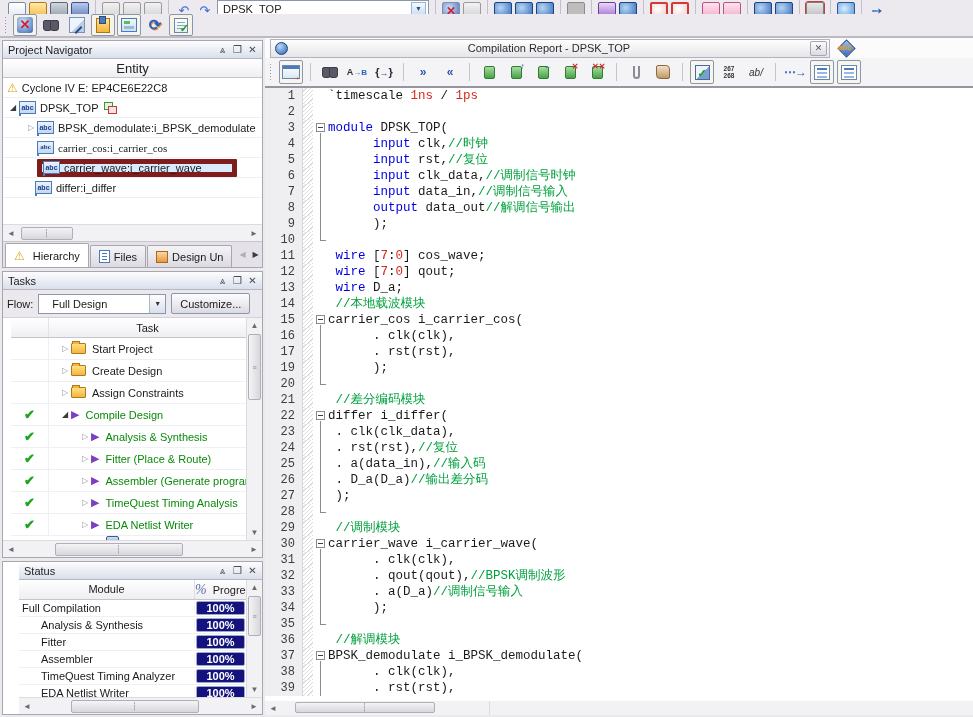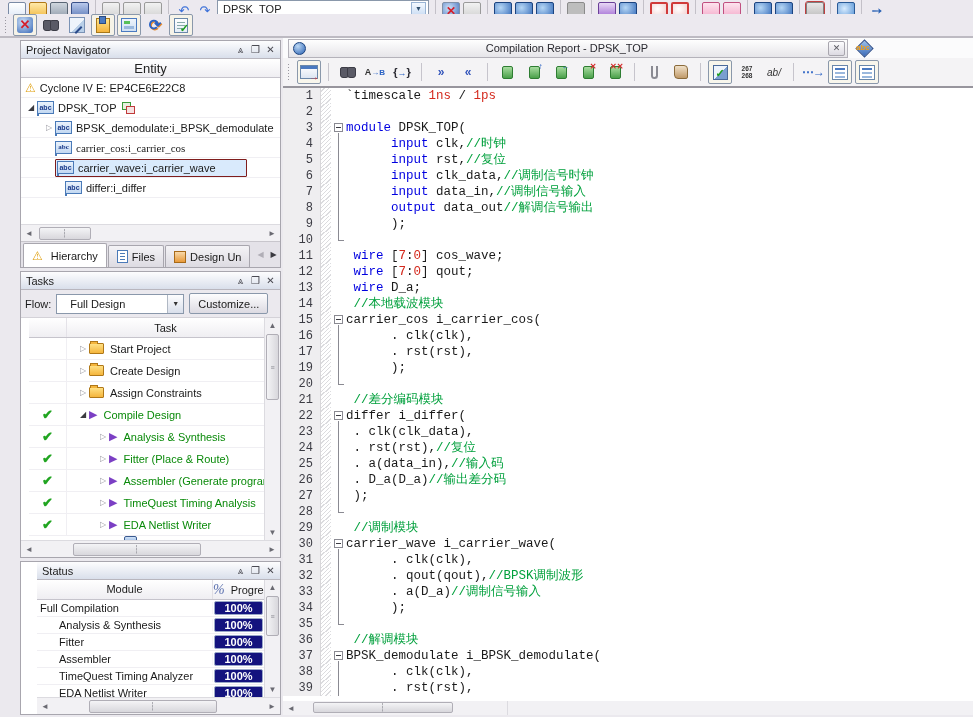--- a/index.html
+++ b/index.html
@@ -51,21 +51,21 @@
   .g-note::after{content:"";position:absolute;left:2px;top:-3px;width:5px;height:6px;background:#4a7ac0;border:1px solid #2a4a80;}
   .g-console{width:16px;height:14px;background:linear-gradient(#eef4fb,#cfe0f2);border:1px solid #4a7ac0;position:relative;}
   .g-console::before{content:"";position:absolute;left:2px;top:2px;width:6px;height:3px;background:#58c058;}
   .g-console::after{content:"";position:absolute;left:2px;top:7px;width:10px;height:3px;background:#9ab8dd;}
   .g-refresh{color:#2a62c4;font-size:15px;font-weight:bold;text-shadow:1px 1px 0 #e88a2a;}
   .g-taskcheck{width:14px;height:15px;background:linear-gradient(#fff,#e4ecf6);border:1px solid #6a88aa;position:relative;font-size:0;}
   .g-taskcheck::before{content:"";position:absolute;left:2px;top:3px;width:8px;height:1px;background:#8aa;box-shadow:0 3px 0 #8aa,0 6px 0 #8aa;}
   .g-taskcheck::after{content:"✓";position:absolute;right:-2px;bottom:-3px;color:#1f9e1f;font-size:11px;font-weight:bold;}
 
   
-  .main{display:flex;height:677px;margin-left:18px;}
+  .main{display:flex;height:677px;}
   .left{width:265px;flex:0 0 265px;display:flex;flex-direction:column;background:#ebe9ee;padding:2px 2px 0 2px;gap:3px;}
   .panel{background:#fff;border:1px solid #a8a6ae;display:flex;flex-direction:column;overflow:hidden;}
   .p-nav{height:228px;} .p-tasks{height:287px;} .p-status{flex:1;padding-left:16px;}
   .phead{height:18px;flex:0 0 18px;background:linear-gradient(#fdfdfe,#d9dfeb);border-bottom:1px solid #b8b6be;
         display:flex;align-items:center;padding:0 2px 0 5px;}
   .phead .pt{flex:1;font-size:11px;color:#222;}
   .pbtn{width:15px;height:14px;display:flex;align-items:center;justify-content:center;color:#4a4a52;
         font-size:10px;font-family:"DejaVu Sans",sans-serif;}
   .colhead{height:19px;flex:0 0 19px;background:linear-gradient(#fff,#efeef2);border-bottom:1px solid #c6c4cc;
         display:flex;align-items:center;justify-content:center;font-size:13px;color:#222;}
@@ -75,21 +75,21 @@
   .trow{height:20px;display:flex;align-items:center;border-bottom:1px solid #f0eff3;padding-left:4px;white-space:nowrap;overflow:hidden;}
   .arrow-c{color:#9a9aa2;font-size:8px;width:12px;text-align:center;flex:0 0 12px;}
   .arrow-e{color:#3a3a40;font-size:8px;width:12px;text-align:center;flex:0 0 12px;}
   .warn{color:#e0a010;font-size:12px;margin-right:4px;}
   .abc{width:17px;height:13px;flex:0 0 17px;background:linear-gradient(#eaf2fc,#c2d8f2);border:1px solid #4a7ab8;
        color:#1a3a8a;font-size:7px;line-height:11px;text-align:center;margin-right:4px;font-weight:bold;position:relative;}
   .abc::after{content:"";position:absolute;left:-1px;bottom:-3px;width:2px;height:3px;background:#4a7ab8;}
   .topico{width:13px;height:12px;margin-left:5px;position:relative;flex:0 0 13px;}
   .topico::before{content:"";position:absolute;left:0;top:0;width:7px;height:6px;background:#e8f0e0;border:1px solid #3a9a3a;}
   .topico::after{content:"";position:absolute;right:0;bottom:0;width:7px;height:6px;background:#f6e2e2;border:1px solid #c03a3a;}
-  .sel{background:#d9eafc;border:1px solid #7f1d1d;border-radius:1px;display:flex;align-items:center;height:18px;padding:0 30px 0 1px;}
+  .sel{background:#d9eafc;border:5px solid #7f1d1d;border-radius:1px;display:flex;align-items:center;height:18px;padding:0 30px 0 1px;}
   .tlabel{font-size:11px;}
 
   
   .hscroll{height:17px;flex:0 0 17px;background:#f2f1f4;border-top:1px solid #dcdbe0;display:flex;align-items:center;}
   .sbtn{width:16px;height:15px;background:#f2f1f4;color:#6a6a72;font-size:8px;display:flex;align-items:center;justify-content:center;flex:0 0 16px;}
   .strack{flex:1;height:15px;position:relative;}
   .sthumb{position:absolute;top:1px;height:13px;background:linear-gradient(#f4f4f6,#d8d7dc);border:1px solid #b0aeb6;border-radius:2px;
          display:flex;align-items:center;justify-content:center;color:#8a8a92;font-size:8px;letter-spacing:1px;}
 
   
@@ -314,21 +314,21 @@
               <span class="tlabel">carrier_cos:i_carrier_cos</span>
             </span>
           </div>
           <div class="trow" style="padding-left: 22px;">
             <span class="arrow-c"></span>
             <span class="sel" style="display: flex; align-items: center;">
               <span class="abc">abc</span>
               <span class="tlabel">carrier_wave:i_carrier_wave</span>
             </span>
           </div>
-          <div class="trow" style="padding-left: 32px;">
+          <div class="trow" style="padding-left: 20px;">
             <span class="arrow-c"></span>
             <span style="display: flex; align-items: center;">
               <span class="abc">abc</span>
               <span class="tlabel">differ:i_differ</span>
             </span>
           </div>
         </div>
       <div class="hscroll">
         <span class="sbtn">◄</span>
         <span class="strack">

